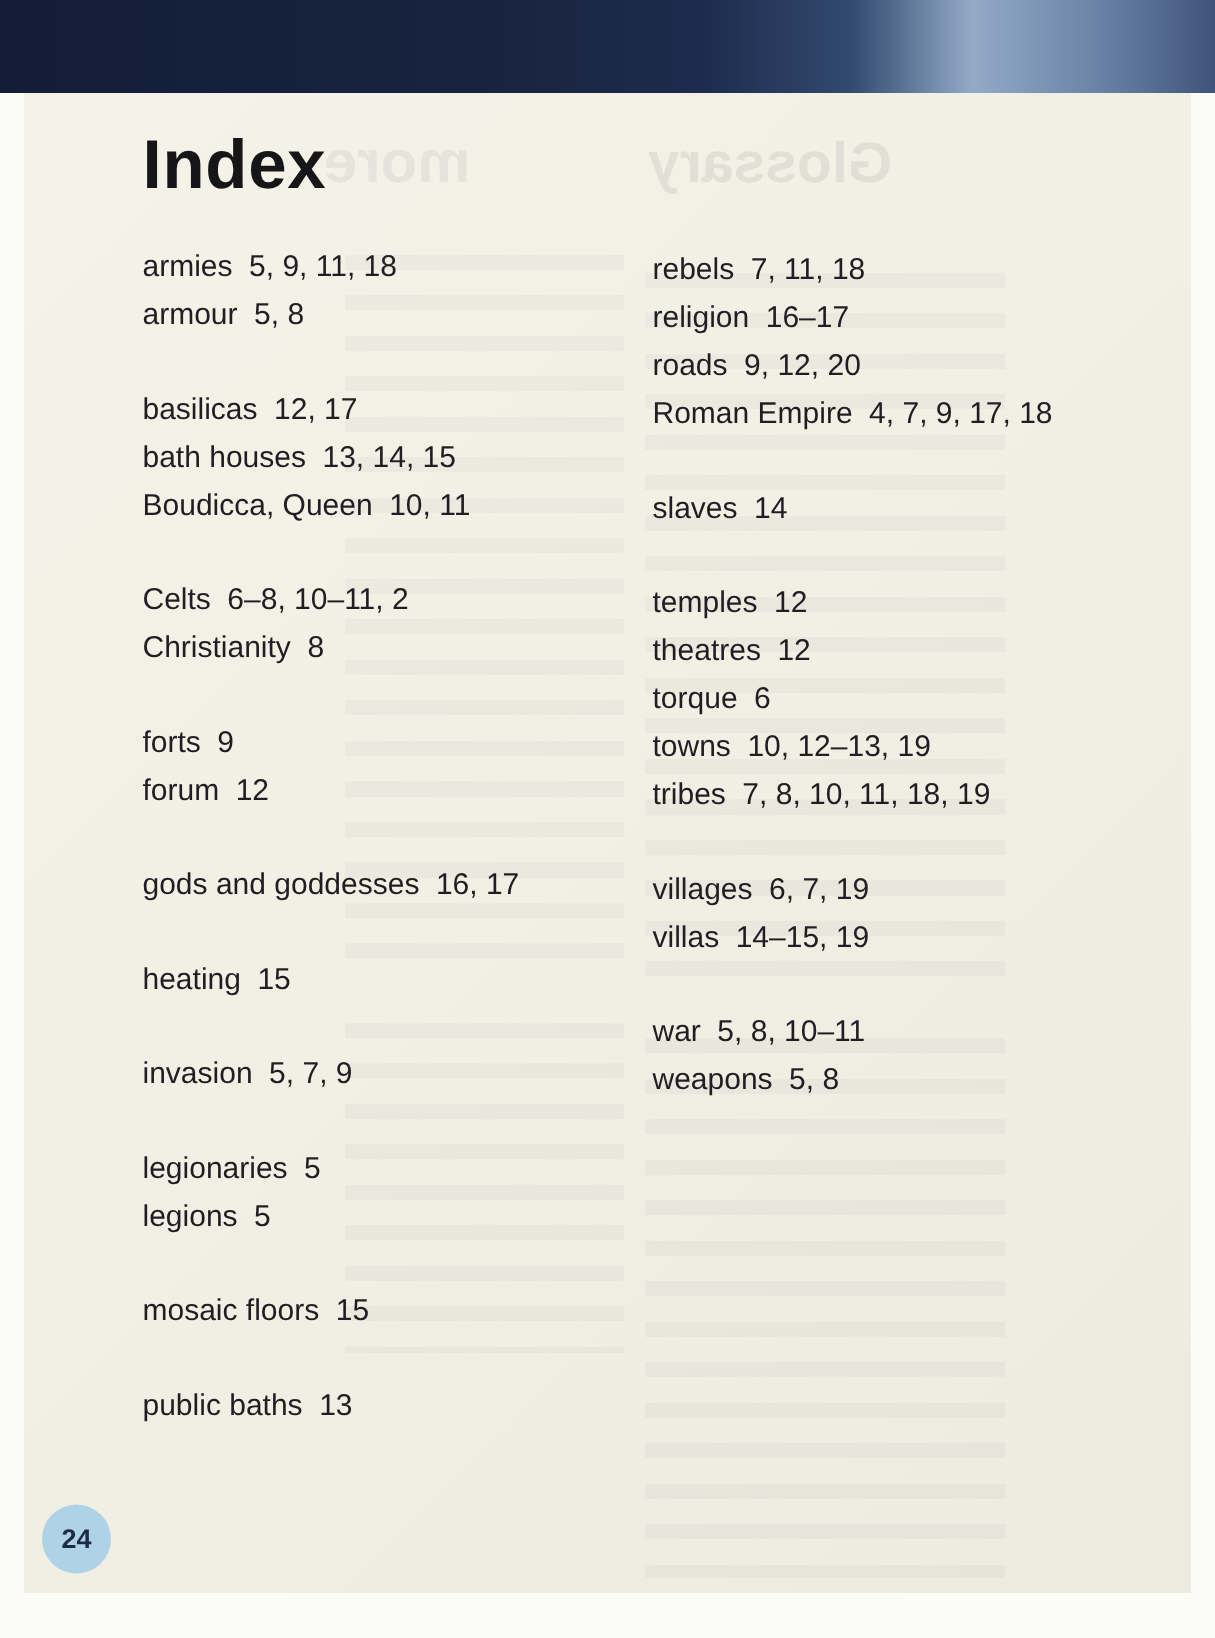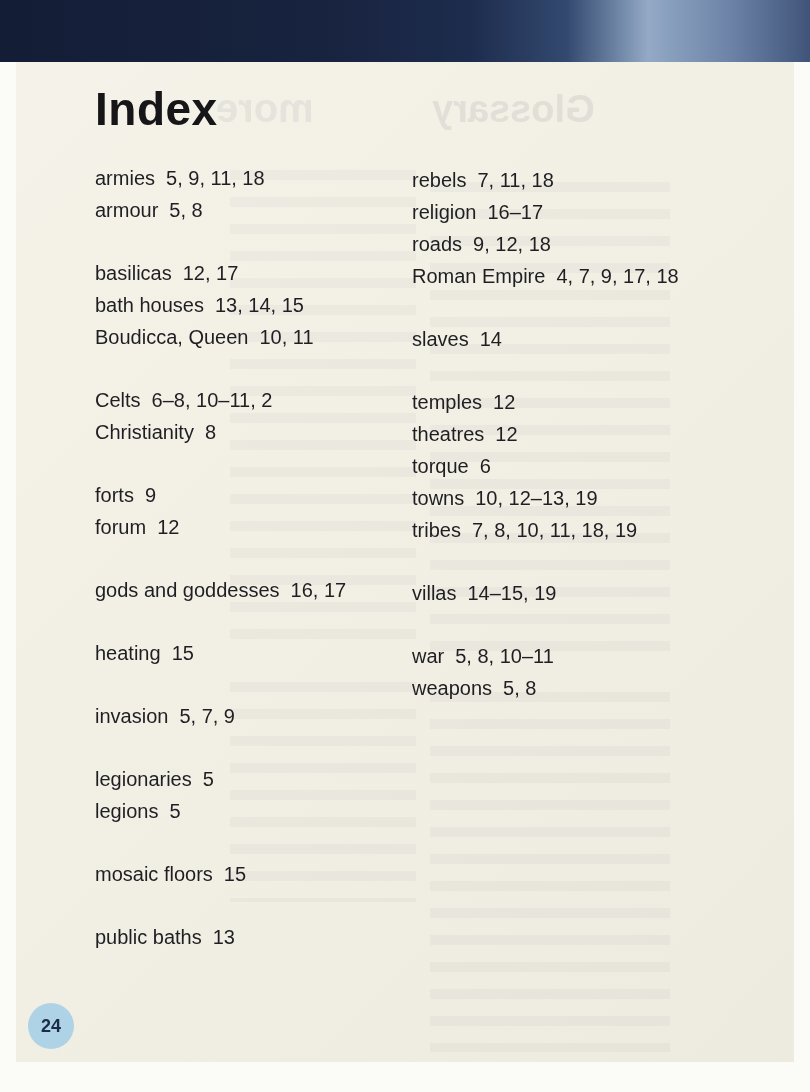--- a/index.html
+++ b/index.html
@@ -47,21 +47,21 @@
     transform:scaleX(-1);
     pointer-events:none;
   }
   .gb1{left:214px;top:108px;width:186px;height:470px;}
   .gb2{left:414px;top:120px;width:240px;height:470px;}
   .gb3{left:414px;top:630px;width:240px;height:360px;}
   .gb4{left:214px;top:620px;width:186px;height:220px;}
 
   .col{position:absolute;}
   .col-left{left:79px;top:100px;width:330px;}
-  .col-right{left:396px;top:102px;width:350px;}
+  .col-right{left:419px;top:102px;width:350px;}
   .group{margin:0 0 31px 0;}
   .entry{
     font-size:20px;line-height:32px;
     font-weight:500;
     color:#1f1f23;
     white-space:nowrap;
   }
   .pages{margin-left:11px;margin-top:48px;}
 
   .page-number{
@@ -124,34 +124,35 @@
     </div>
     <div class="group">
       <div class="entry"><span class="term">public baths</span><span class="pages">13</span></div>
     </div>
   </div>
 
   <div class="col col-right">
     <div class="group">
       <div class="entry"><span class="term">rebels</span><span class="pages">7, 11, 18</span></div>
       <div class="entry"><span class="term">religion</span><span class="pages">16–17</span></div>
-      <div class="entry"><span class="term">roads</span><span class="pages">9, 12, 18</span></div>
+      <div class="entry"><span class="term">roads</span><span class="pages">9, 12, 20</span></div>
       <div class="entry"><span class="term">Roman Empire</span><span class="pages">4, 7, 9, 17, 18</span></div>
     </div>
     <div class="group">
       <div class="entry"><span class="term">slaves</span><span class="pages">14</span></div>
     </div>
     <div class="group">
       <div class="entry"><span class="term">temples</span><span class="pages">12</span></div>
       <div class="entry"><span class="term">theatres</span><span class="pages">12</span></div>
       <div class="entry"><span class="term">torque</span><span class="pages">6</span></div>
       <div class="entry"><span class="term">towns</span><span class="pages">10, 12–13, 19</span></div>
       <div class="entry"><span class="term">tribes</span><span class="pages">7, 8, 10, 11, 18, 19</span></div>
     </div>
     <div class="group">
+      <div class="entry"><span class="term">villages</span><span class="pages">6, 7, 19</span></div>
       <div class="entry"><span class="term">villas</span><span class="pages">14–15, 19</span></div>
     </div>
     <div class="group">
       <div class="entry"><span class="term">war</span><span class="pages">5, 8, 10–11</span></div>
       <div class="entry"><span class="term">weapons</span><span class="pages">5, 8</span></div>
     </div>
   </div>
 
   <div class="page-number">
       <span>24</span>

